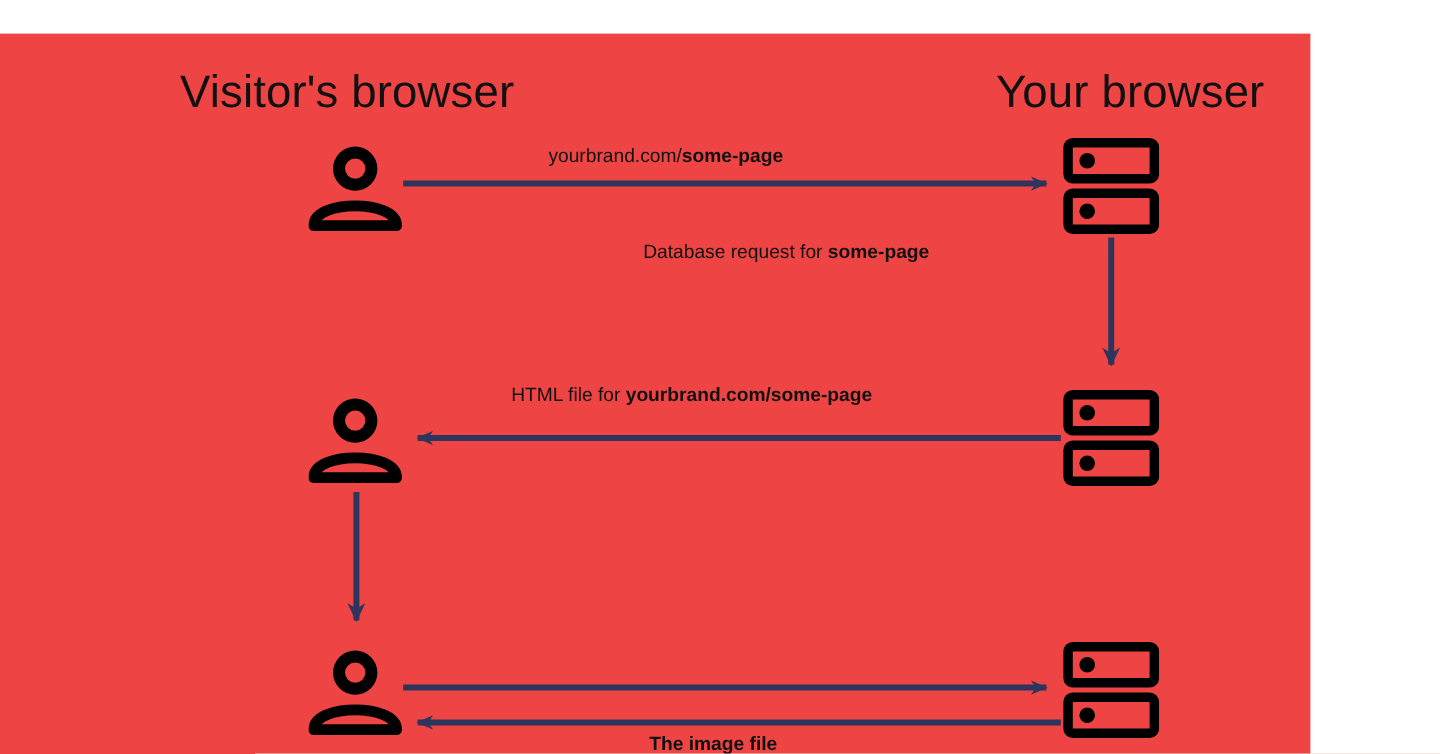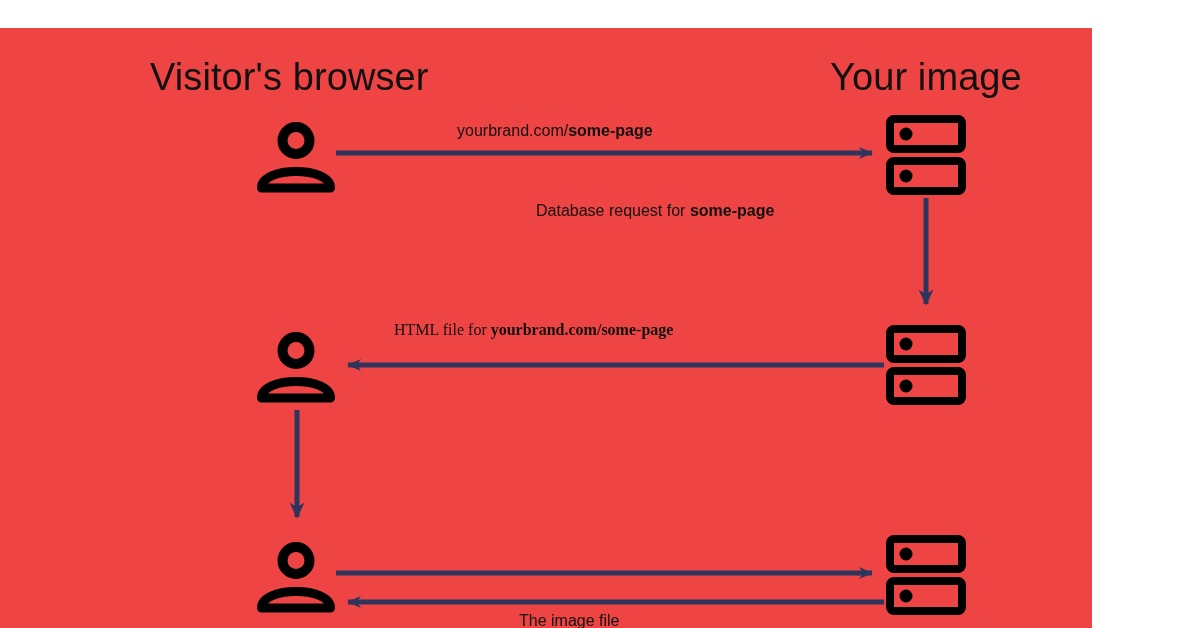--- a/index.html
+++ b/index.html
@@ -48,36 +48,36 @@
   .person-icon { width: 78px; height: 78px; }
   .server-icon { width: 80px; height: 80px; }
   .arrows-svg { position: absolute; left: 0; top: 0; }
 </style>
 </head>
 <body>
 
 <div id="diagram">
 
   <div class="col-title" id="title-browser">Visitor's browser</div>
-  <div class="col-title" id="title-server">Your image</div>
+  <div class="col-title" id="title-server">Your browser</div>
 
   <div class="flow-label" style="left:457px; top:95px;">
     <span>yourbrand.com/</span><b>some-page</b>
   </div>
 
   <div class="flow-label" style="left:536px; top:175px;text-align:right;">
     <span>Database request for </span><b>some-page</b>
   </div>
 
-  <div class="flow-label" style="left:394px; top:294px;font-family:Liberation Serif, serif;">
+  <div class="flow-label" style="left:426px; top:294px;">
     <span>HTML file for </span><b>yourbrand.com/some-page</b>
   </div>
 
 
-  <div class="flow-label" style="left:519px; top:585px;">
+  <div class="flow-label" style="left:541px; top:585px;font-weight:bold;">
     <span>The image file</span><b></b>
   </div>
 
   <svg class="arrows-svg" width="1200" height="628" viewBox="0 0 1200 628">
     <defs>
       <marker id="ah-r" markerWidth="14" markerHeight="12" refX="13" refY="6" orient="auto" markerUnits="userSpaceOnUse">
         <path d="M0,0 L14,6 L0,12 L4.2,6 Z" fill="#2e355c"></path>
       </marker>
       <marker id="ah-l" markerWidth="14" markerHeight="12" refX="13" refY="6" orient="auto" markerUnits="userSpaceOnUse">
         <path d="M0,0 L14,6 L0,12 L4.2,6 Z" fill="#2e355c"></path>

